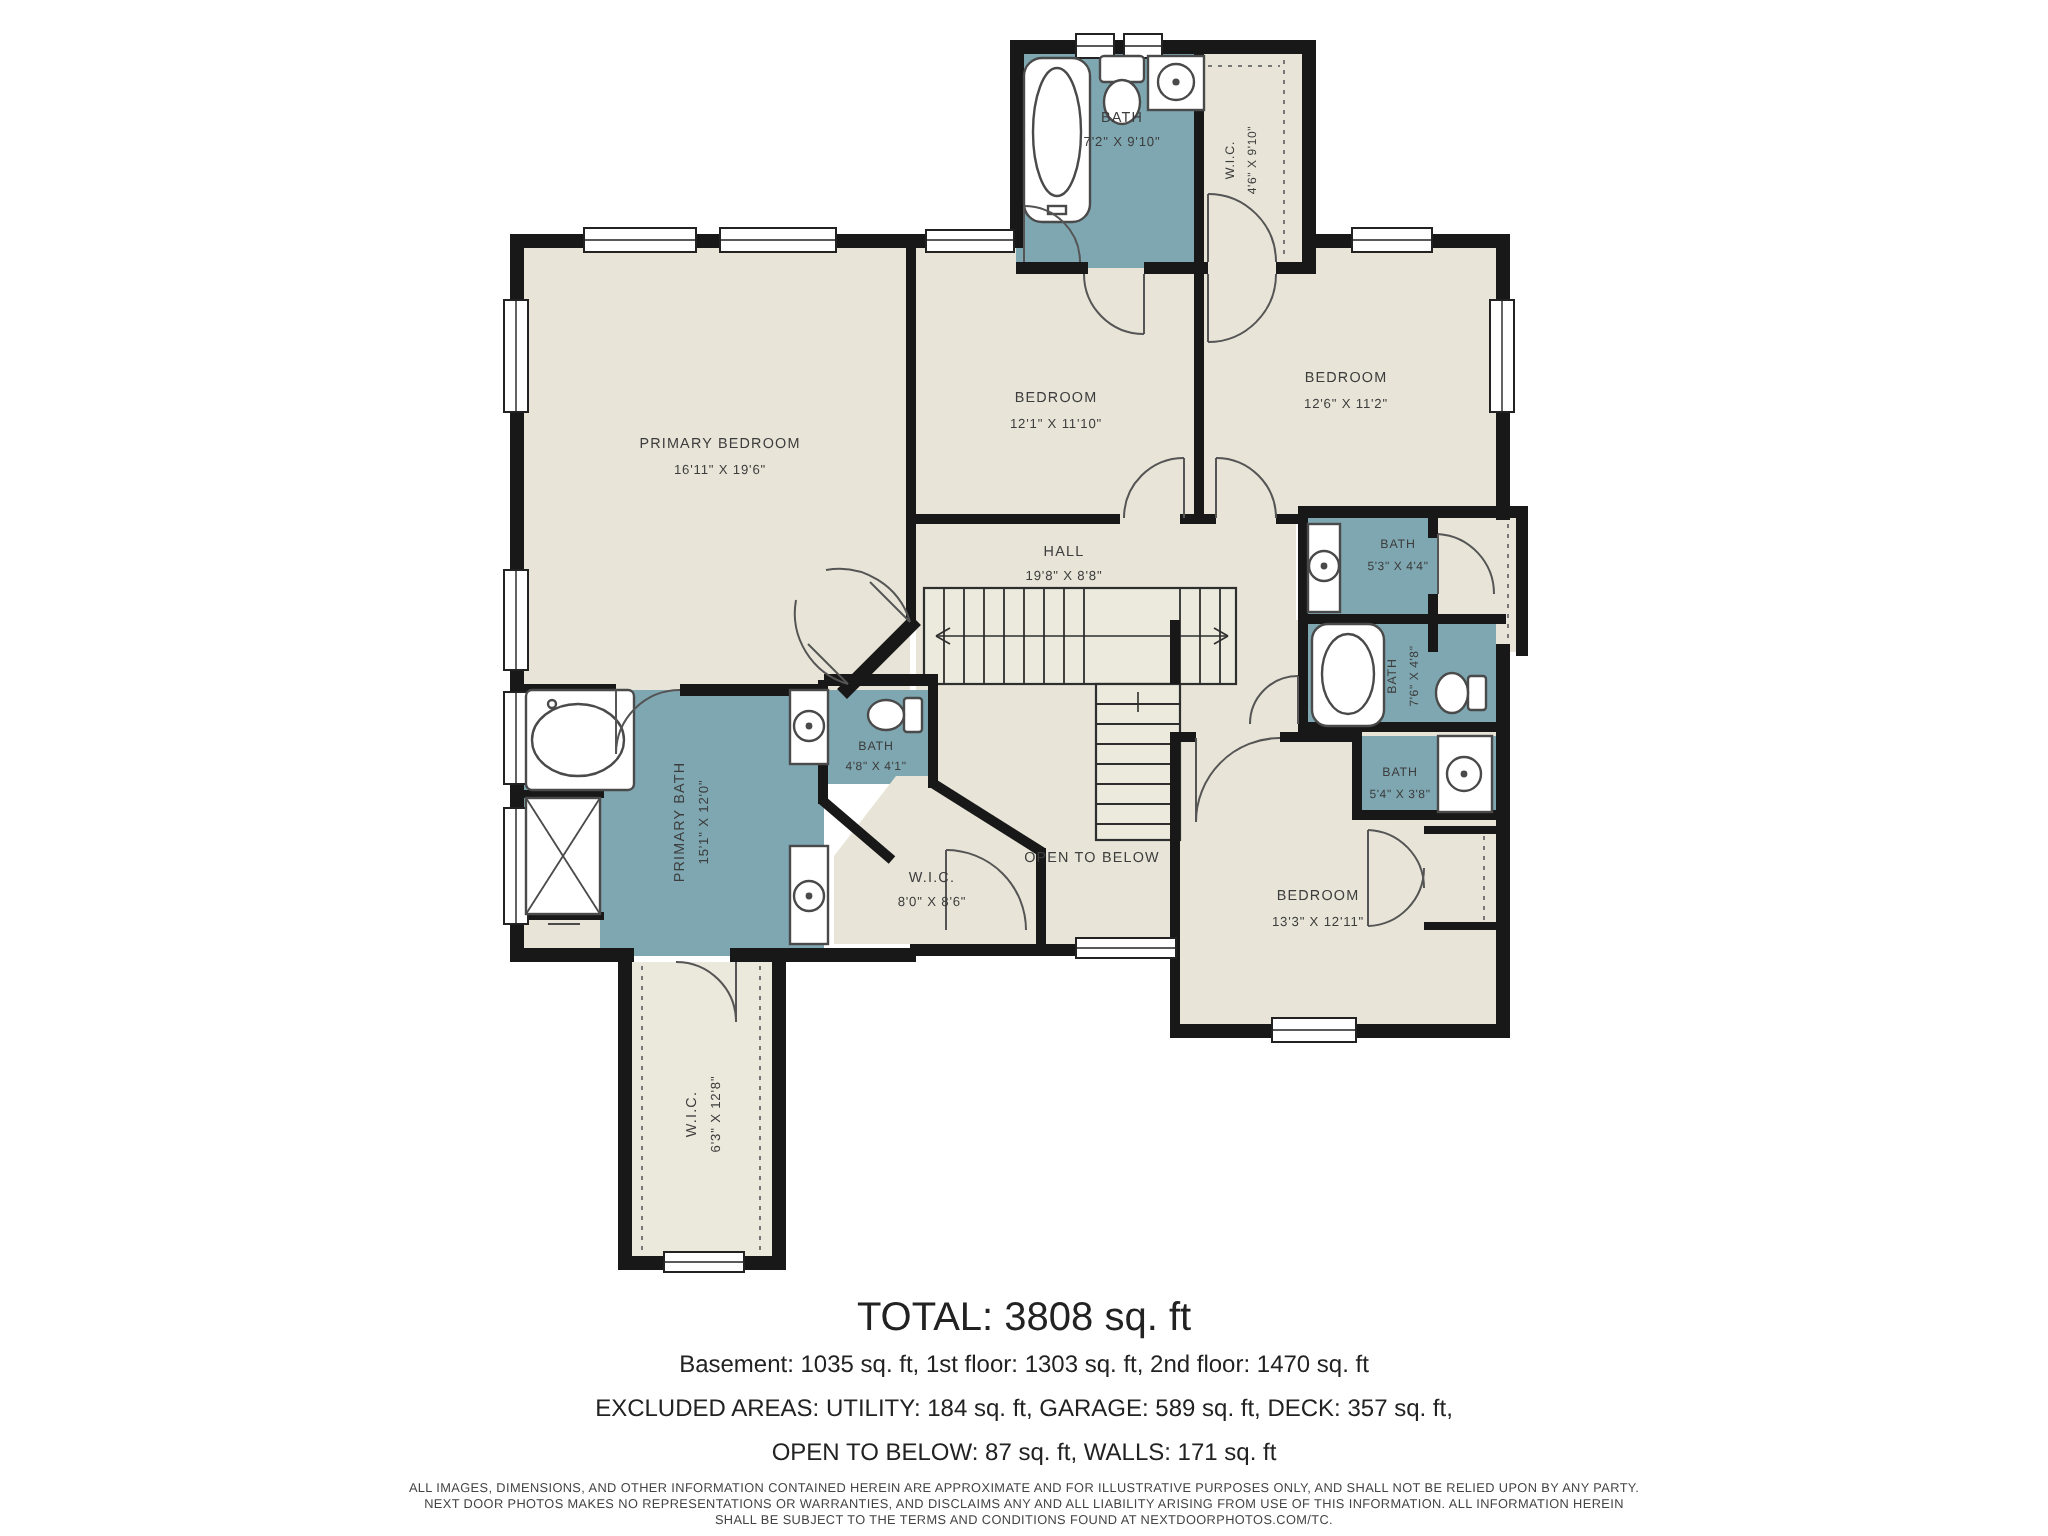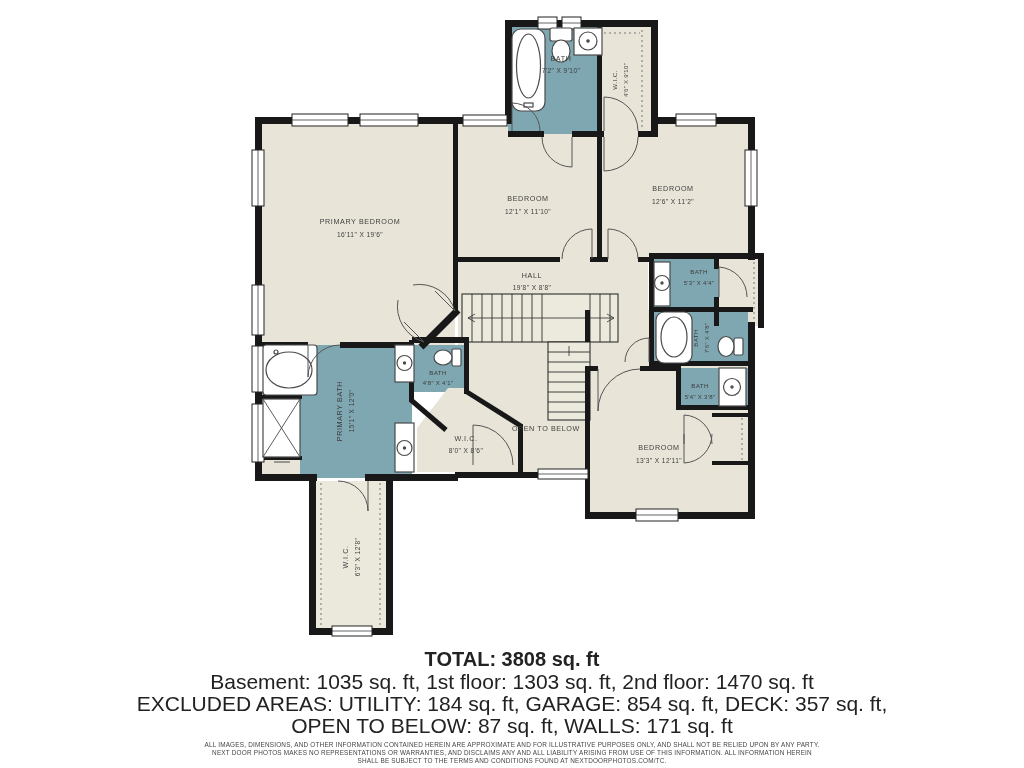--- a/index.html
+++ b/index.html
@@ -4,22 +4,22 @@
 <style>
   html,body{margin:0;padding:0;width:1024px;height:768px;background:#fff;overflow:hidden;}
   .page{position:relative;width:1024px;height:768px;font-family:"Liberation Sans",sans-serif;}
   .plan{position:absolute;left:0;top:0;width:1024px;height:650px;}
   svg text{font-family:"Liberation Sans",sans-serif;fill:#3d3d3d;text-anchor:middle;}
   .rname{font-size:7.2px;letter-spacing:.6px;}
   .rdim{font-size:6.6px;letter-spacing:.4px;}
   .rname-sm{font-size:6.2px;letter-spacing:.4px;}
   .rdim-sm{font-size:6px;letter-spacing:.3px;}
   .summary{position:absolute;left:0;top:648px;width:1024px;text-align:center;color:#222;}
-  .summary .total{font-size:20px;font-weight:bold;line-height:23px;}
-  .summary .line{font-size:21px;line-height:22px;}
+  .summary .total{font-size:20px;font-weight:normal;line-height:23px;}
+  .summary .line{font-size:12px;line-height:22px;}
   .disclaimer{margin-top:4px;font-size:6.4px;line-height:8px;color:#444;letter-spacing:.2px;}
 </style>
 </head>
 <body>
 
 <div class="page">
   <div class="plan">
     <svg width="1024" height="650" viewBox="0 0 1024 650">
 
       <g>
@@ -358,21 +358,21 @@
         <text class="rdim" x="659" y="463">13'3" X 12'11"</text>
         <text class="rname" x="352" y="553" transform="rotate(-90 352 557)">W.I.C.</text>
         <text class="rdim" x="352" y="565" transform="rotate(-90 352 557)">6'3" X 12'8"</text>
       </g>
     </svg>
   </div>
 
   <div class="summary">
     <div class="total">TOTAL: 3808 sq. ft</div>
     <div class="line">Basement: 1035 sq. ft, 1st floor: 1303 sq. ft, 2nd floor: 1470 sq. ft</div>
-    <div class="line">EXCLUDED AREAS: UTILITY: 184 sq. ft, GARAGE: 854 sq. ft, DECK: 357 sq. ft,</div>
+    <div class="line">EXCLUDED AREAS: UTILITY: 184 sq. ft, GARAGE: 589 sq. ft, DECK: 357 sq. ft,</div>
     <div class="line">OPEN TO BELOW: 87 sq. ft, WALLS: 171 sq. ft</div>
     <div class="disclaimer">
       <div>ALL IMAGES, DIMENSIONS, AND OTHER INFORMATION CONTAINED HEREIN ARE APPROXIMATE AND FOR ILLUSTRATIVE PURPOSES ONLY, AND SHALL NOT BE RELIED UPON BY ANY PARTY.</div>
       <div>NEXT DOOR PHOTOS MAKES NO REPRESENTATIONS OR WARRANTIES, AND DISCLAIMS ANY AND ALL LIABILITY ARISING FROM USE OF THIS INFORMATION. ALL INFORMATION HEREIN</div>
       <div>SHALL BE SUBJECT TO THE TERMS AND CONDITIONS FOUND AT NEXTDOORPHOTOS.COM/TC.</div>
     </div>
   </div>
 </div>
 
 </body></html>

